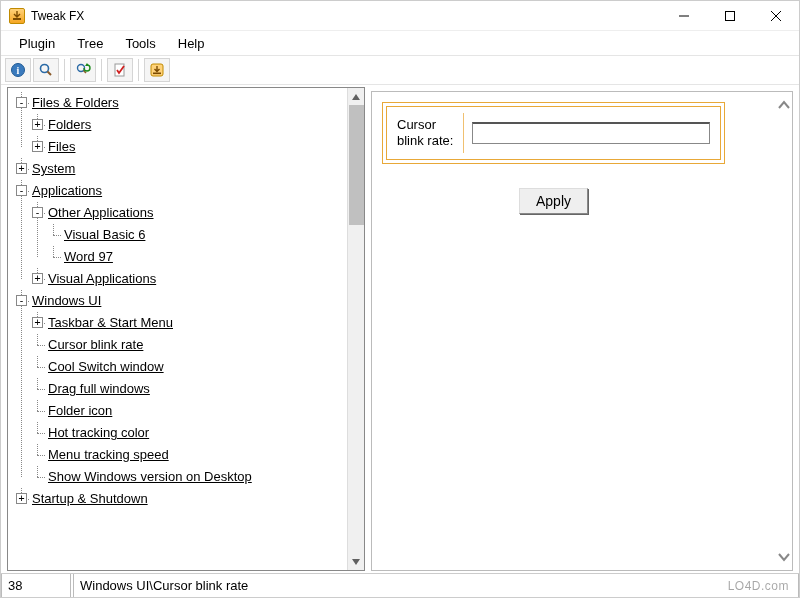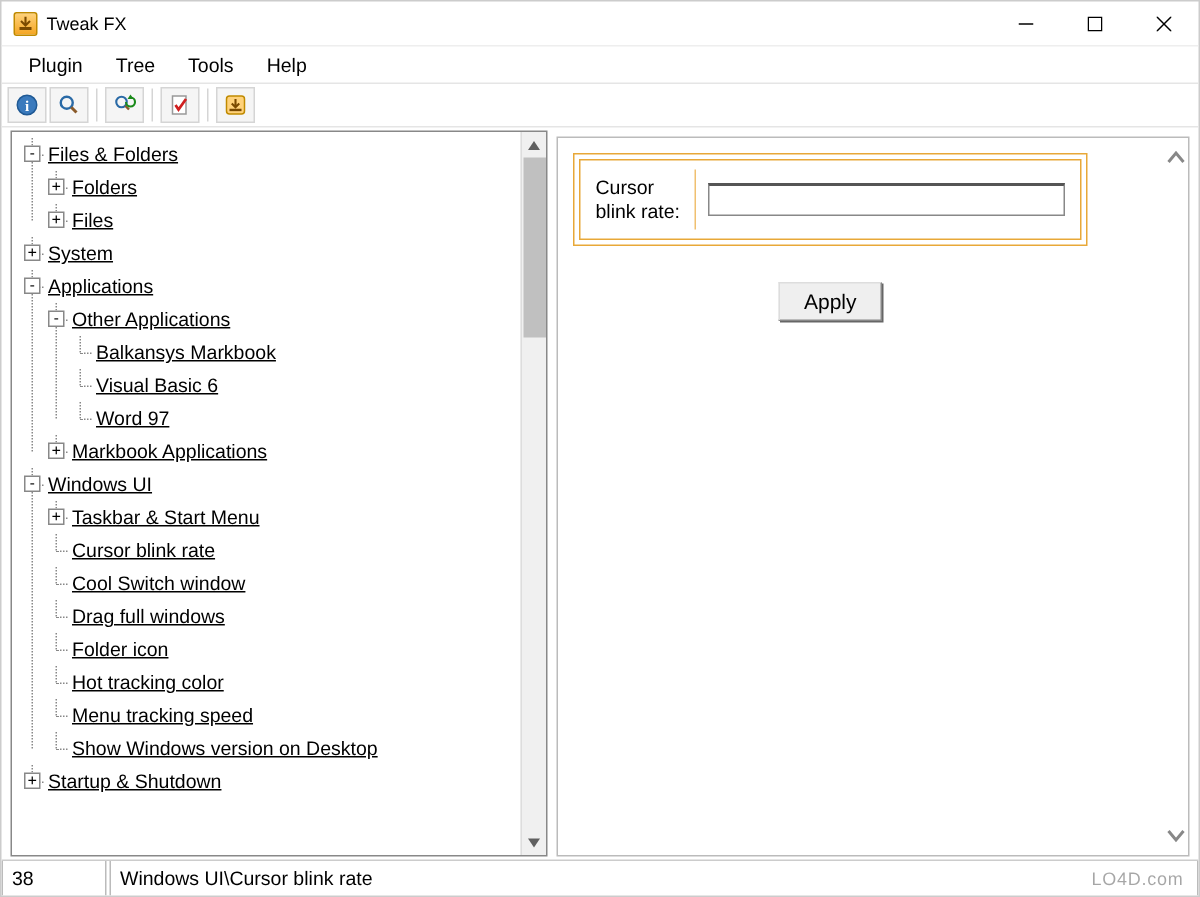--- a/index.html
+++ b/index.html
@@ -314,25 +314,24 @@
   <div class="tree-panel">
     <div class="tree-scroll tree">
       <ul class="root" id="tree-root">
           <li><span class="expander">-</span><span class="node-label">Files &amp; Folders</span><ul>
               <li><span class="expander">+</span><span class="node-label">Folders</span></li>
               <li><span class="expander">+</span><span class="node-label">Files</span></li>
             </ul></li>
           <li><span class="expander">+</span><span class="node-label">System</span></li>
           <li><span class="expander">-</span><span class="node-label">Applications</span><ul>
               <li><span class="expander">-</span><span class="node-label">Other Applications</span><ul>
-                  <li><span class="node-label">Balkansys Markbook</span></li>
                   <li><span class="node-label">Visual Basic 6</span></li>
                   <li><span class="node-label">Word 97</span></li>
                 </ul></li>
-              <li><span class="expander">+</span><span class="node-label">Markbook Applications</span></li>
+              <li><span class="expander">+</span><span class="node-label">Visual Applications</span></li>
             </ul></li>
           <li><span class="expander">-</span><span class="node-label">Windows UI</span><ul>
               <li><span class="expander">+</span><span class="node-label">Taskbar &amp; Start Menu</span></li>
               <li><span class="node-label">Cursor blink rate</span></li>
               <li><span class="node-label">Cool Switch window</span></li>
               <li><span class="node-label">Drag full windows</span></li>
               <li><span class="node-label">Folder icon</span></li>
               <li><span class="node-label">Hot tracking color</span></li>
               <li><span class="node-label">Menu tracking speed</span></li>
               <li><span class="node-label">Show Windows version on Desktop</span></li>

